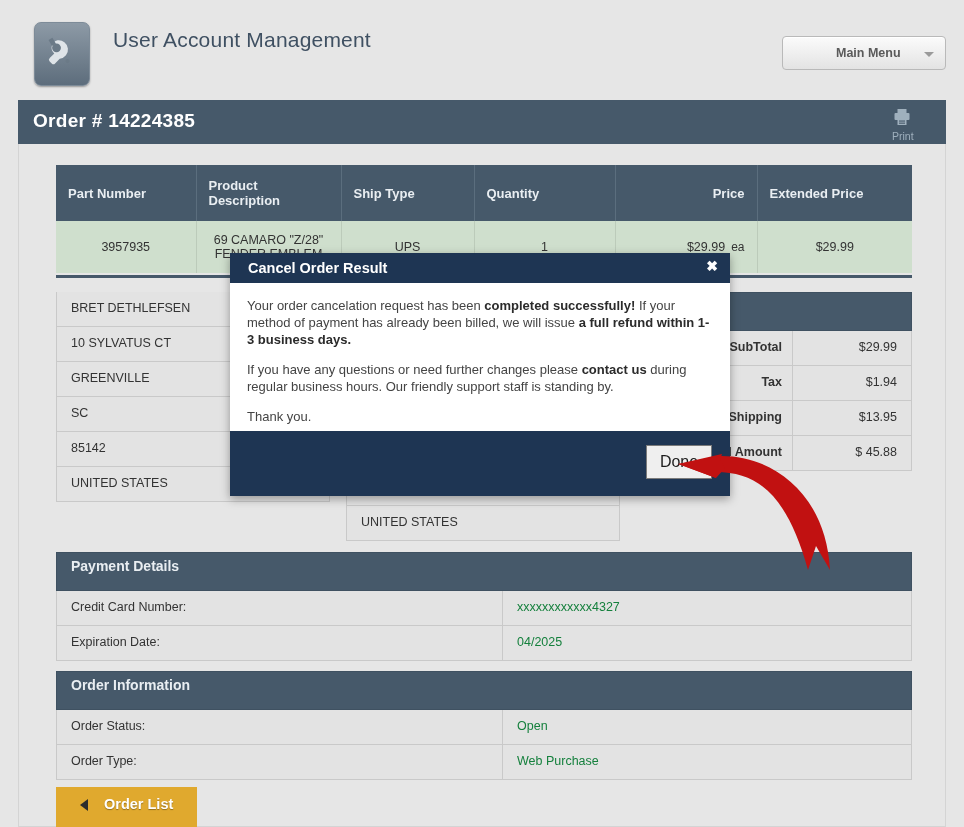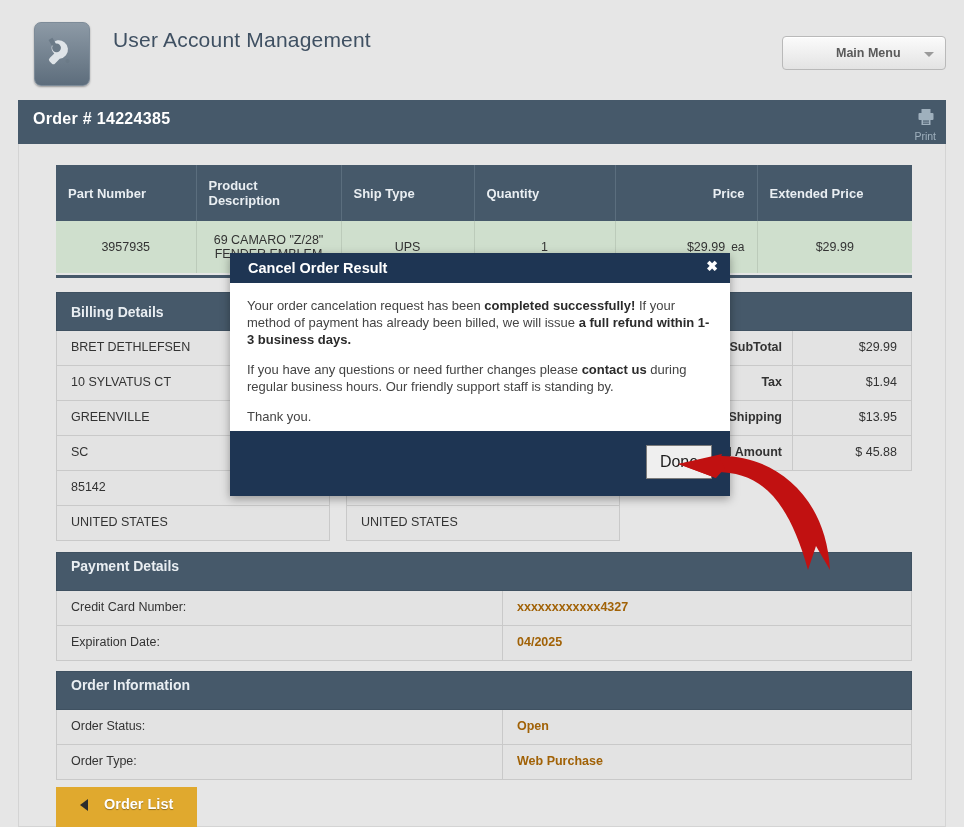--- a/index.html
+++ b/index.html
@@ -55,26 +55,26 @@
     border-top: 5px solid #9a9a9a;
   }
   
   #orderbar {
     position: absolute; left: 18px; top: 100px;
     width: 928px; height: 44px;
     background: #46596a;
   }
   #orderbar .t {
     position: absolute; left: 15px; top: 10px;
-    font-size: 16px; color: #ffffff; font-weight: bold; letter-spacing:.3px;
+    font-size: 19px; color: #ffffff; font-weight: bold; letter-spacing:.3px;
   }
   #print-btn {
     position: absolute; right: 10px; top: 3px;
     width: 44px; height: 40px;
-    text-align: right; cursor: pointer;
+    text-align: left; cursor: pointer;
   }
   #print-btn .plabel {
     font-size: 10.5px; color: #9fb0bd; display: block; margin-top: -1px;
   }
   
   #panel {
     position: absolute; left: 18px; top: 144px;
     width: 928px; height: 683px;
     background: #e6e6e6;
     border-left: 1px solid #d4d4d4;
@@ -177,21 +177,21 @@
     border: 1px solid #c9c9c9;
     border-top: none;
     height: 35px;
     background: #e3e3e3;
   }
   .sect-row .k {
     width: 446px; font-size: 12.5px; color: #333;
     padding: 9px 0 0 14px;
     border-right: 1px solid #c9c9c9;
   }
-  .sect-row .v { flex: 1; font-size: 12.5px; color: #a16207; padding: 9px 0 0 14px; font-weight: bold; }
+  .sect-row .v { flex: 1; font-size: 12.5px; color: #15803d; padding: 9px 0 0 14px; }
   #sect-payment { top: 408px; }
   #sect-orderinfo { top: 527px; }
   
   #orderlist-btn {
     position: absolute; left: 37px; top: 643px;
     width: 141px; height: 44px;
     background: #e0a92e;
     cursor: pointer;
     padding-left: 32px;
   }
@@ -319,21 +319,20 @@
           <td class="price">
             <span>$29.99</span><span class="ea">ea</span>
           </td>
           <td>$29.99</td>
         </tr>
       </tbody>
     </table>
     <div id="parts-underline"></div>
 
     <div class="addr-col" id="addr-bill">
-      <div class="addr-head">Billing Details</div>
       <div class="addr-row">BRET DETHLEFSEN</div>
       <div class="addr-row">10 SYLVATUS CT</div>
       <div class="addr-row">GREENVILLE</div>
       <div class="addr-row">SC</div>
       <div class="addr-row">85142</div>
       <div class="addr-row">UNITED STATES</div>
     </div>
 
     <div class="addr-col" id="addr-ship">
       <div class="addr-head">Shipping Details</div>

